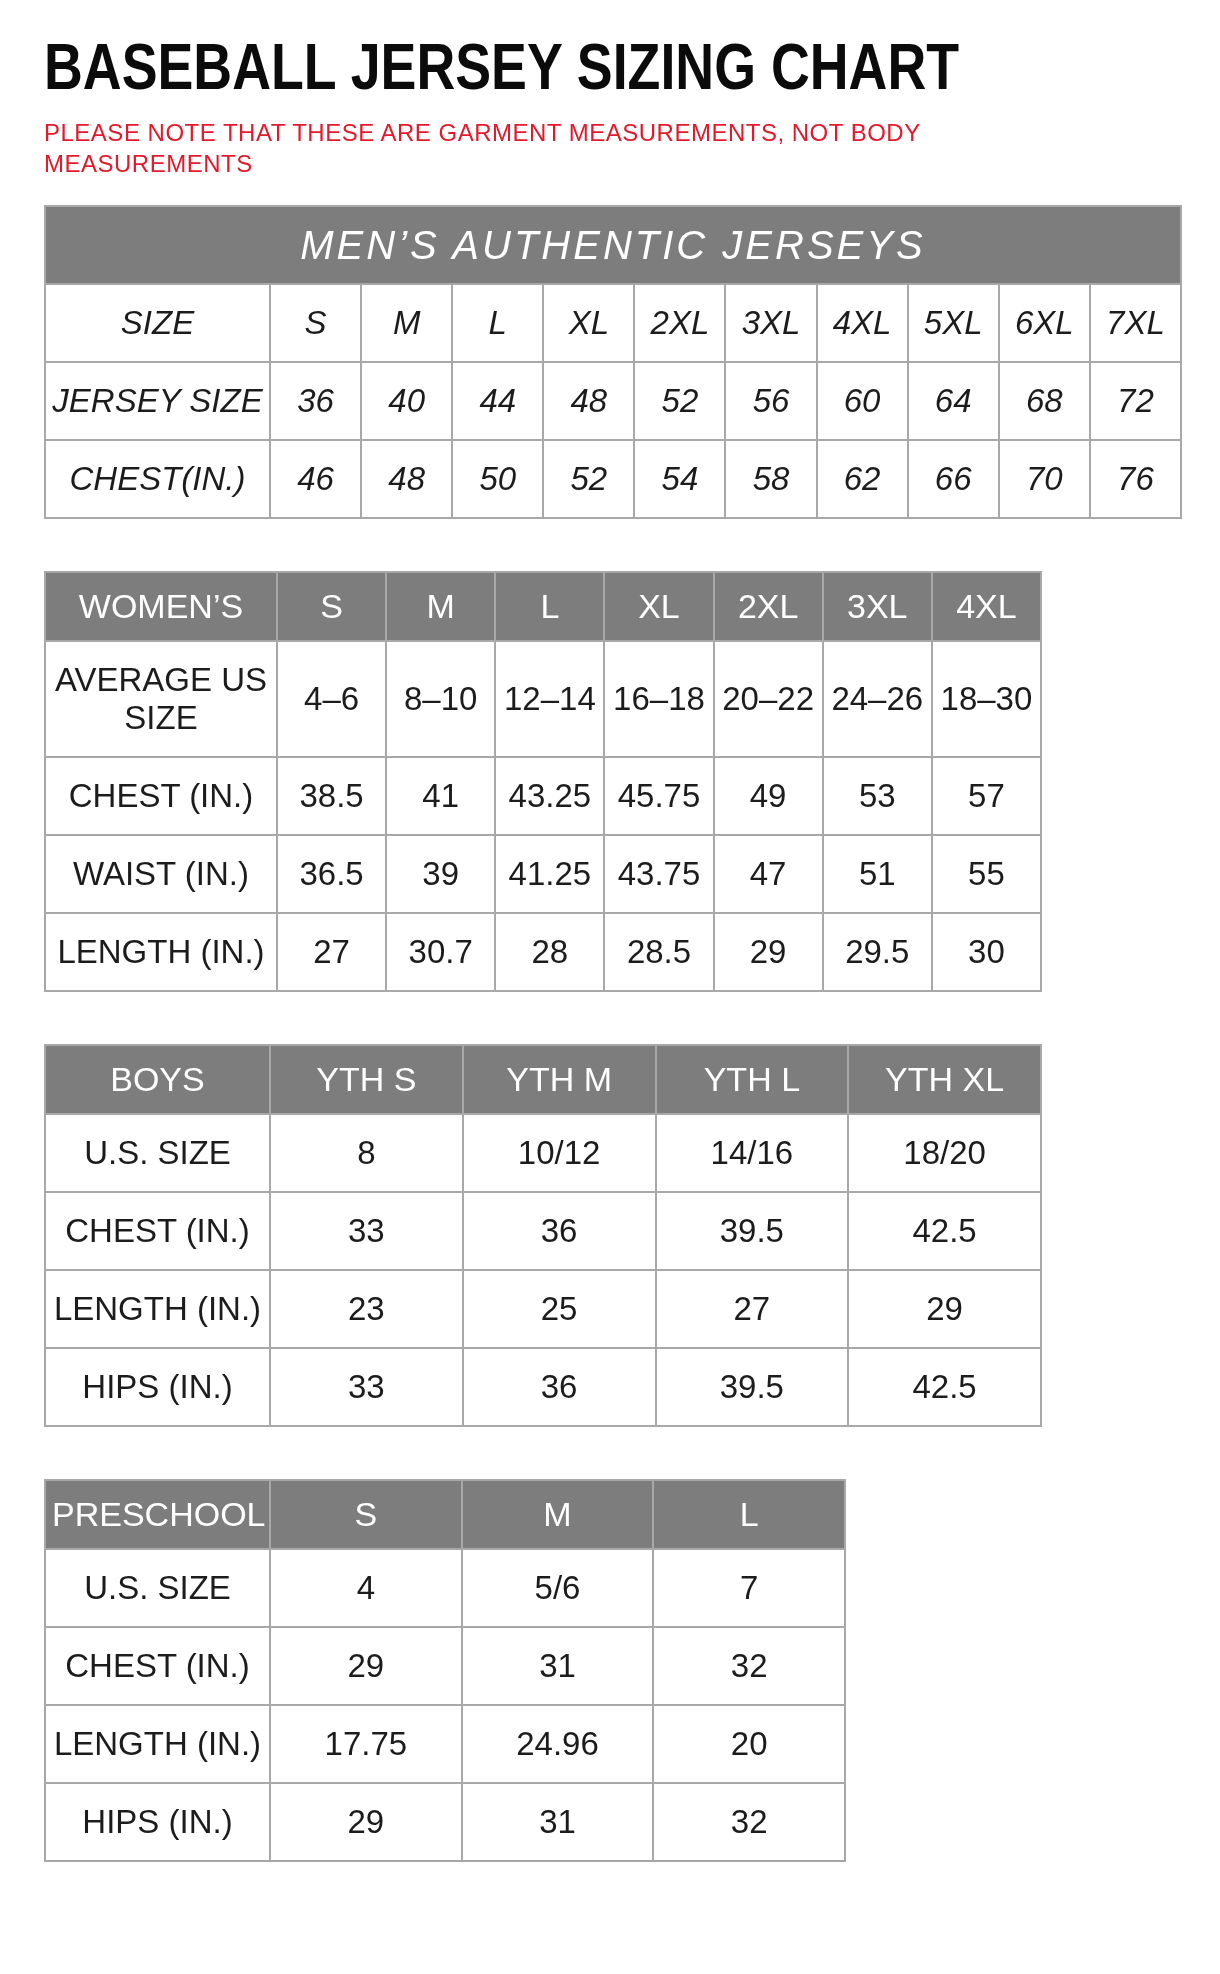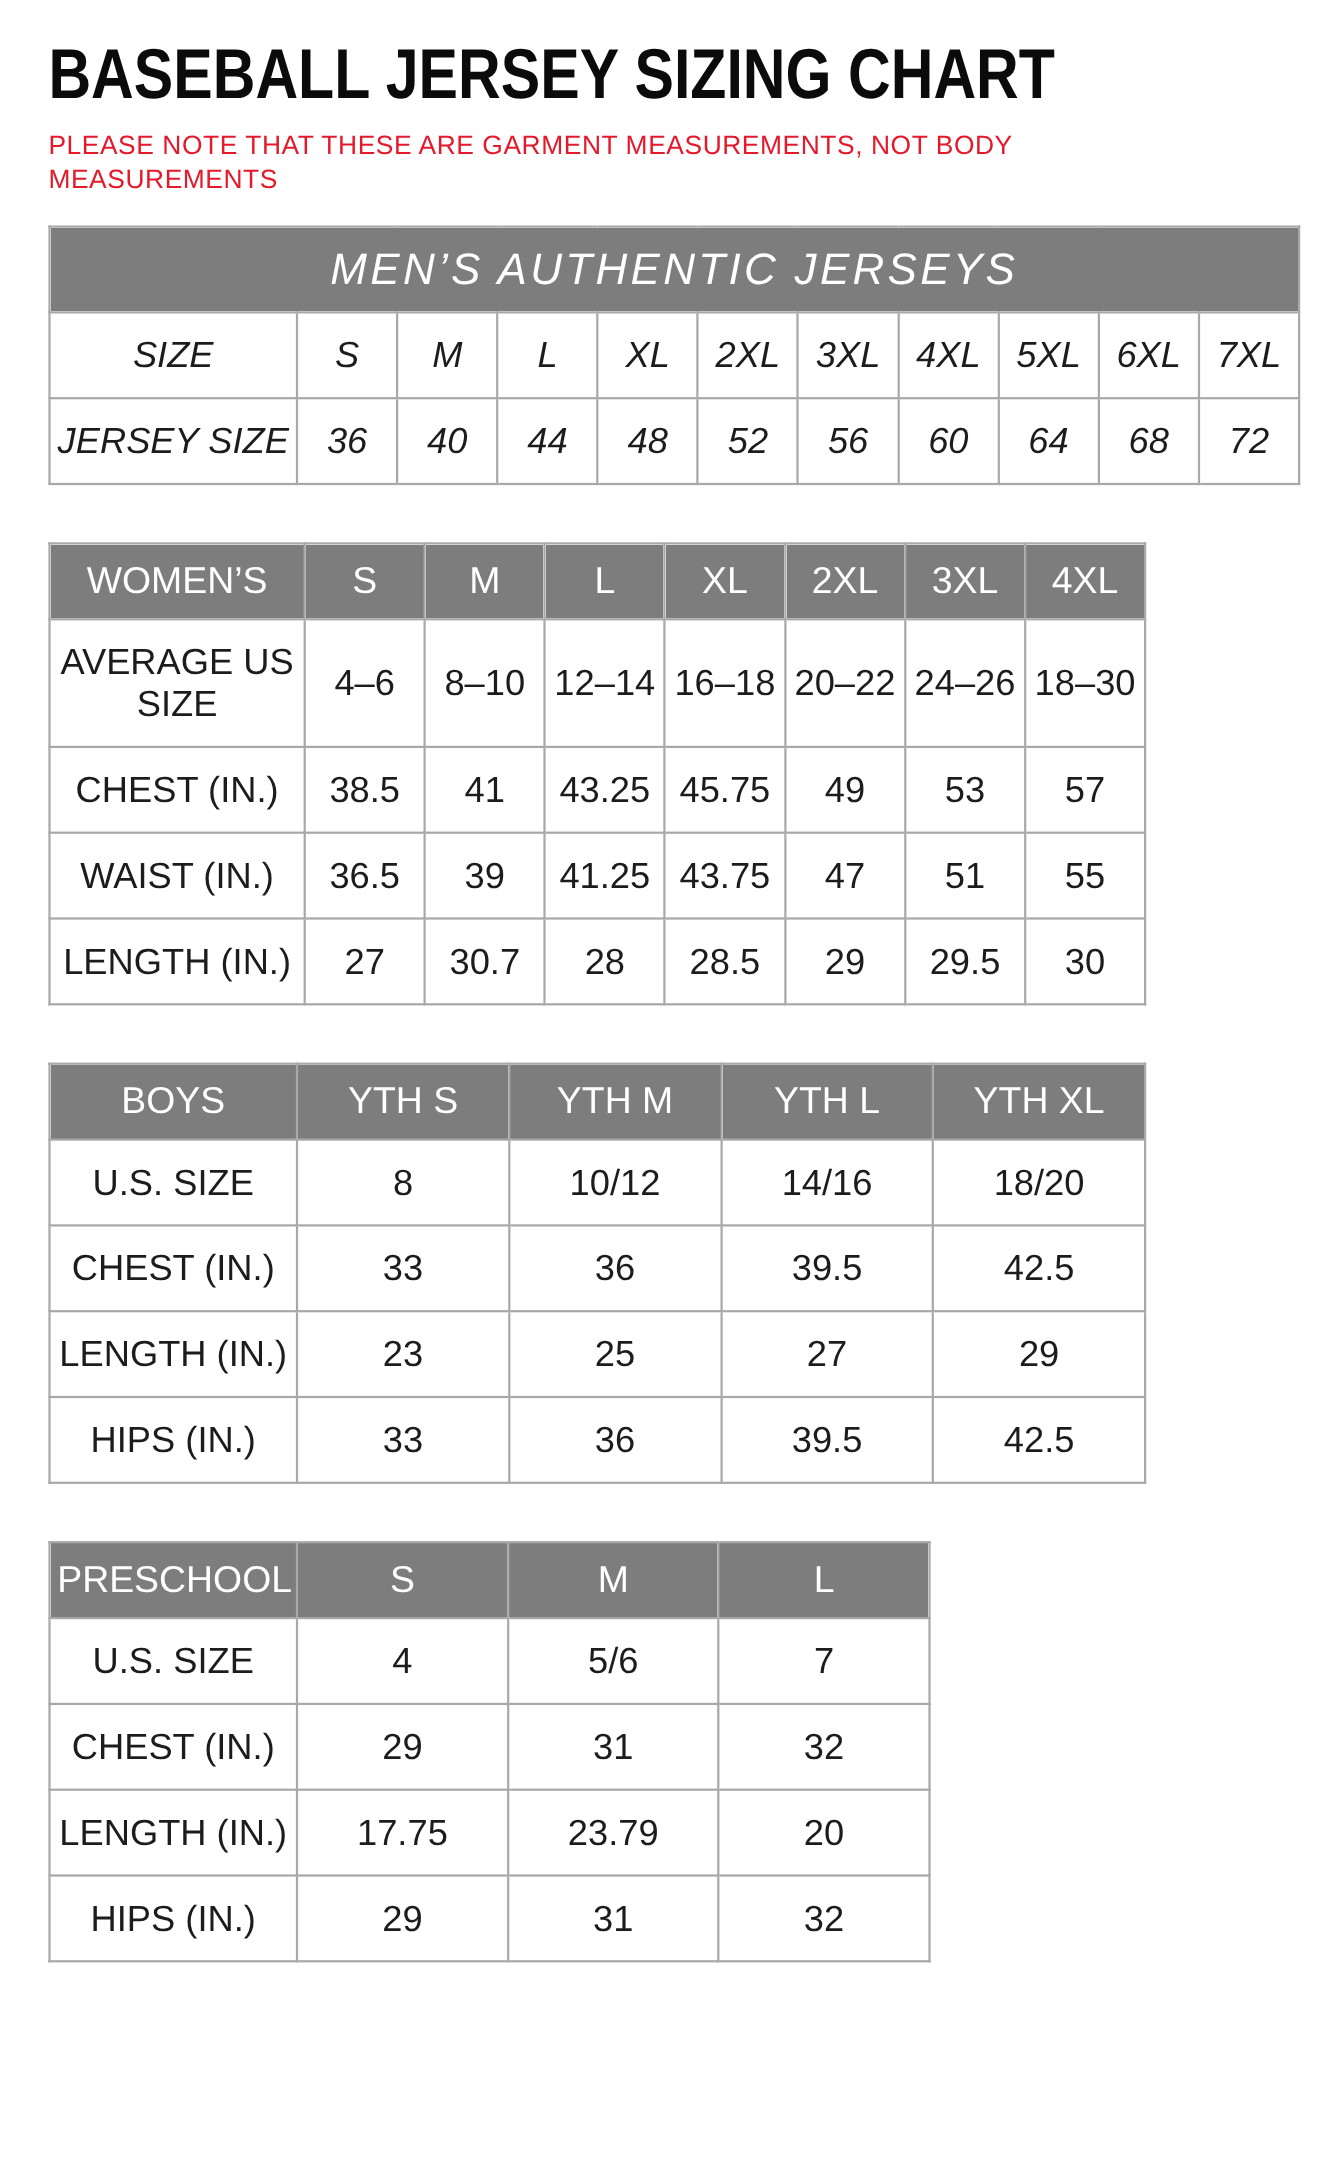--- a/index.html
+++ b/index.html
@@ -109,20 +109,33 @@
             <td>40</td>
             <td>44</td>
             <td>48</td>
             <td>52</td>
             <td>56</td>
             <td>60</td>
             <td>64</td>
             <td>68</td>
             <td>72</td>
           </tr>
+          <tr>
+            <th>CHEST(IN.)</th>
+            <td>46</td>
+            <td>48</td>
+            <td>50</td>
+            <td>52</td>
+            <td>54</td>
+            <td>58</td>
+            <td>62</td>
+            <td>66</td>
+            <td>70</td>
+            <td>76</td>
+          </tr>
         </tbody>
       </table>
       <table class="size-table" style="width: 996px; padding-left: 34px;">
         <colgroup>
           <col style="width: 232px;">
           <col style="width: 109.143px;">
           <col style="width: 109.143px;">
           <col style="width: 109.143px;">
           <col style="width: 109.143px;">
           <col style="width: 109.143px;">
@@ -250,21 +263,21 @@
           </tr>
           <tr>
             <th>CHEST (IN.)</th>
             <td>29</td>
             <td>31</td>
             <td>32</td>
           </tr>
           <tr>
             <th>LENGTH (IN.)</th>
             <td>17.75</td>
-            <td>23.79</td>
+            <td>24.96</td>
             <td>20</td>
           </tr>
           <tr>
             <th>HIPS (IN.)</th>
             <td>29</td>
             <td>31</td>
             <td>32</td>
           </tr>
         </tbody>
       </table>

